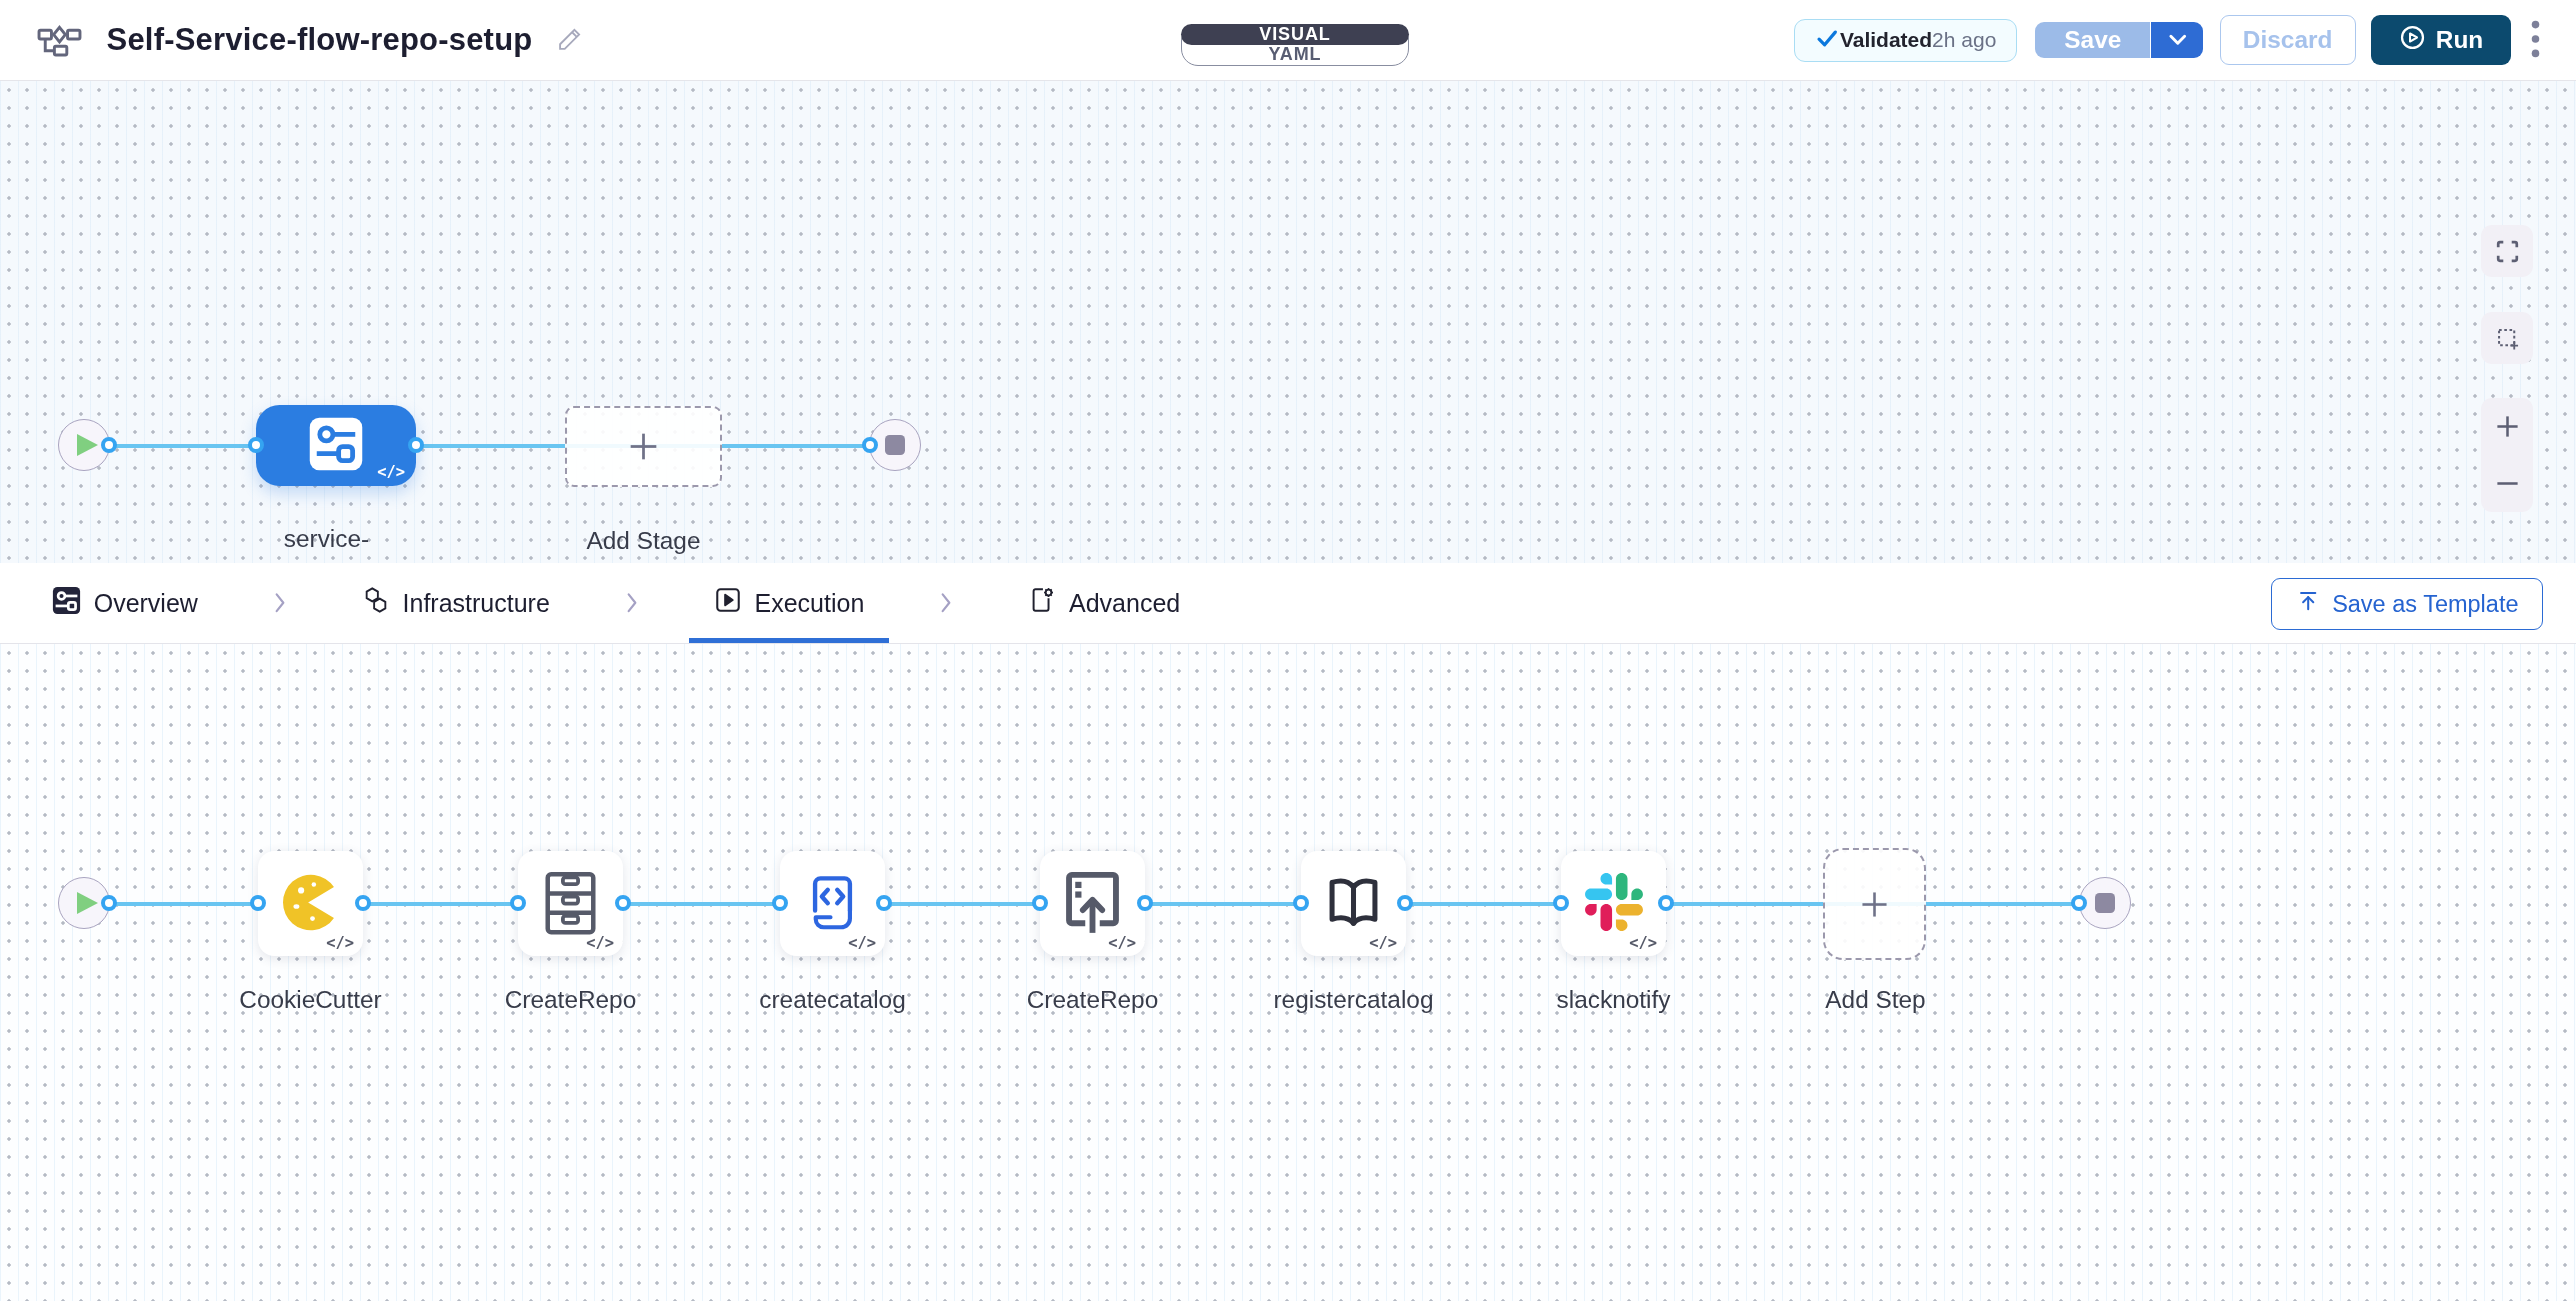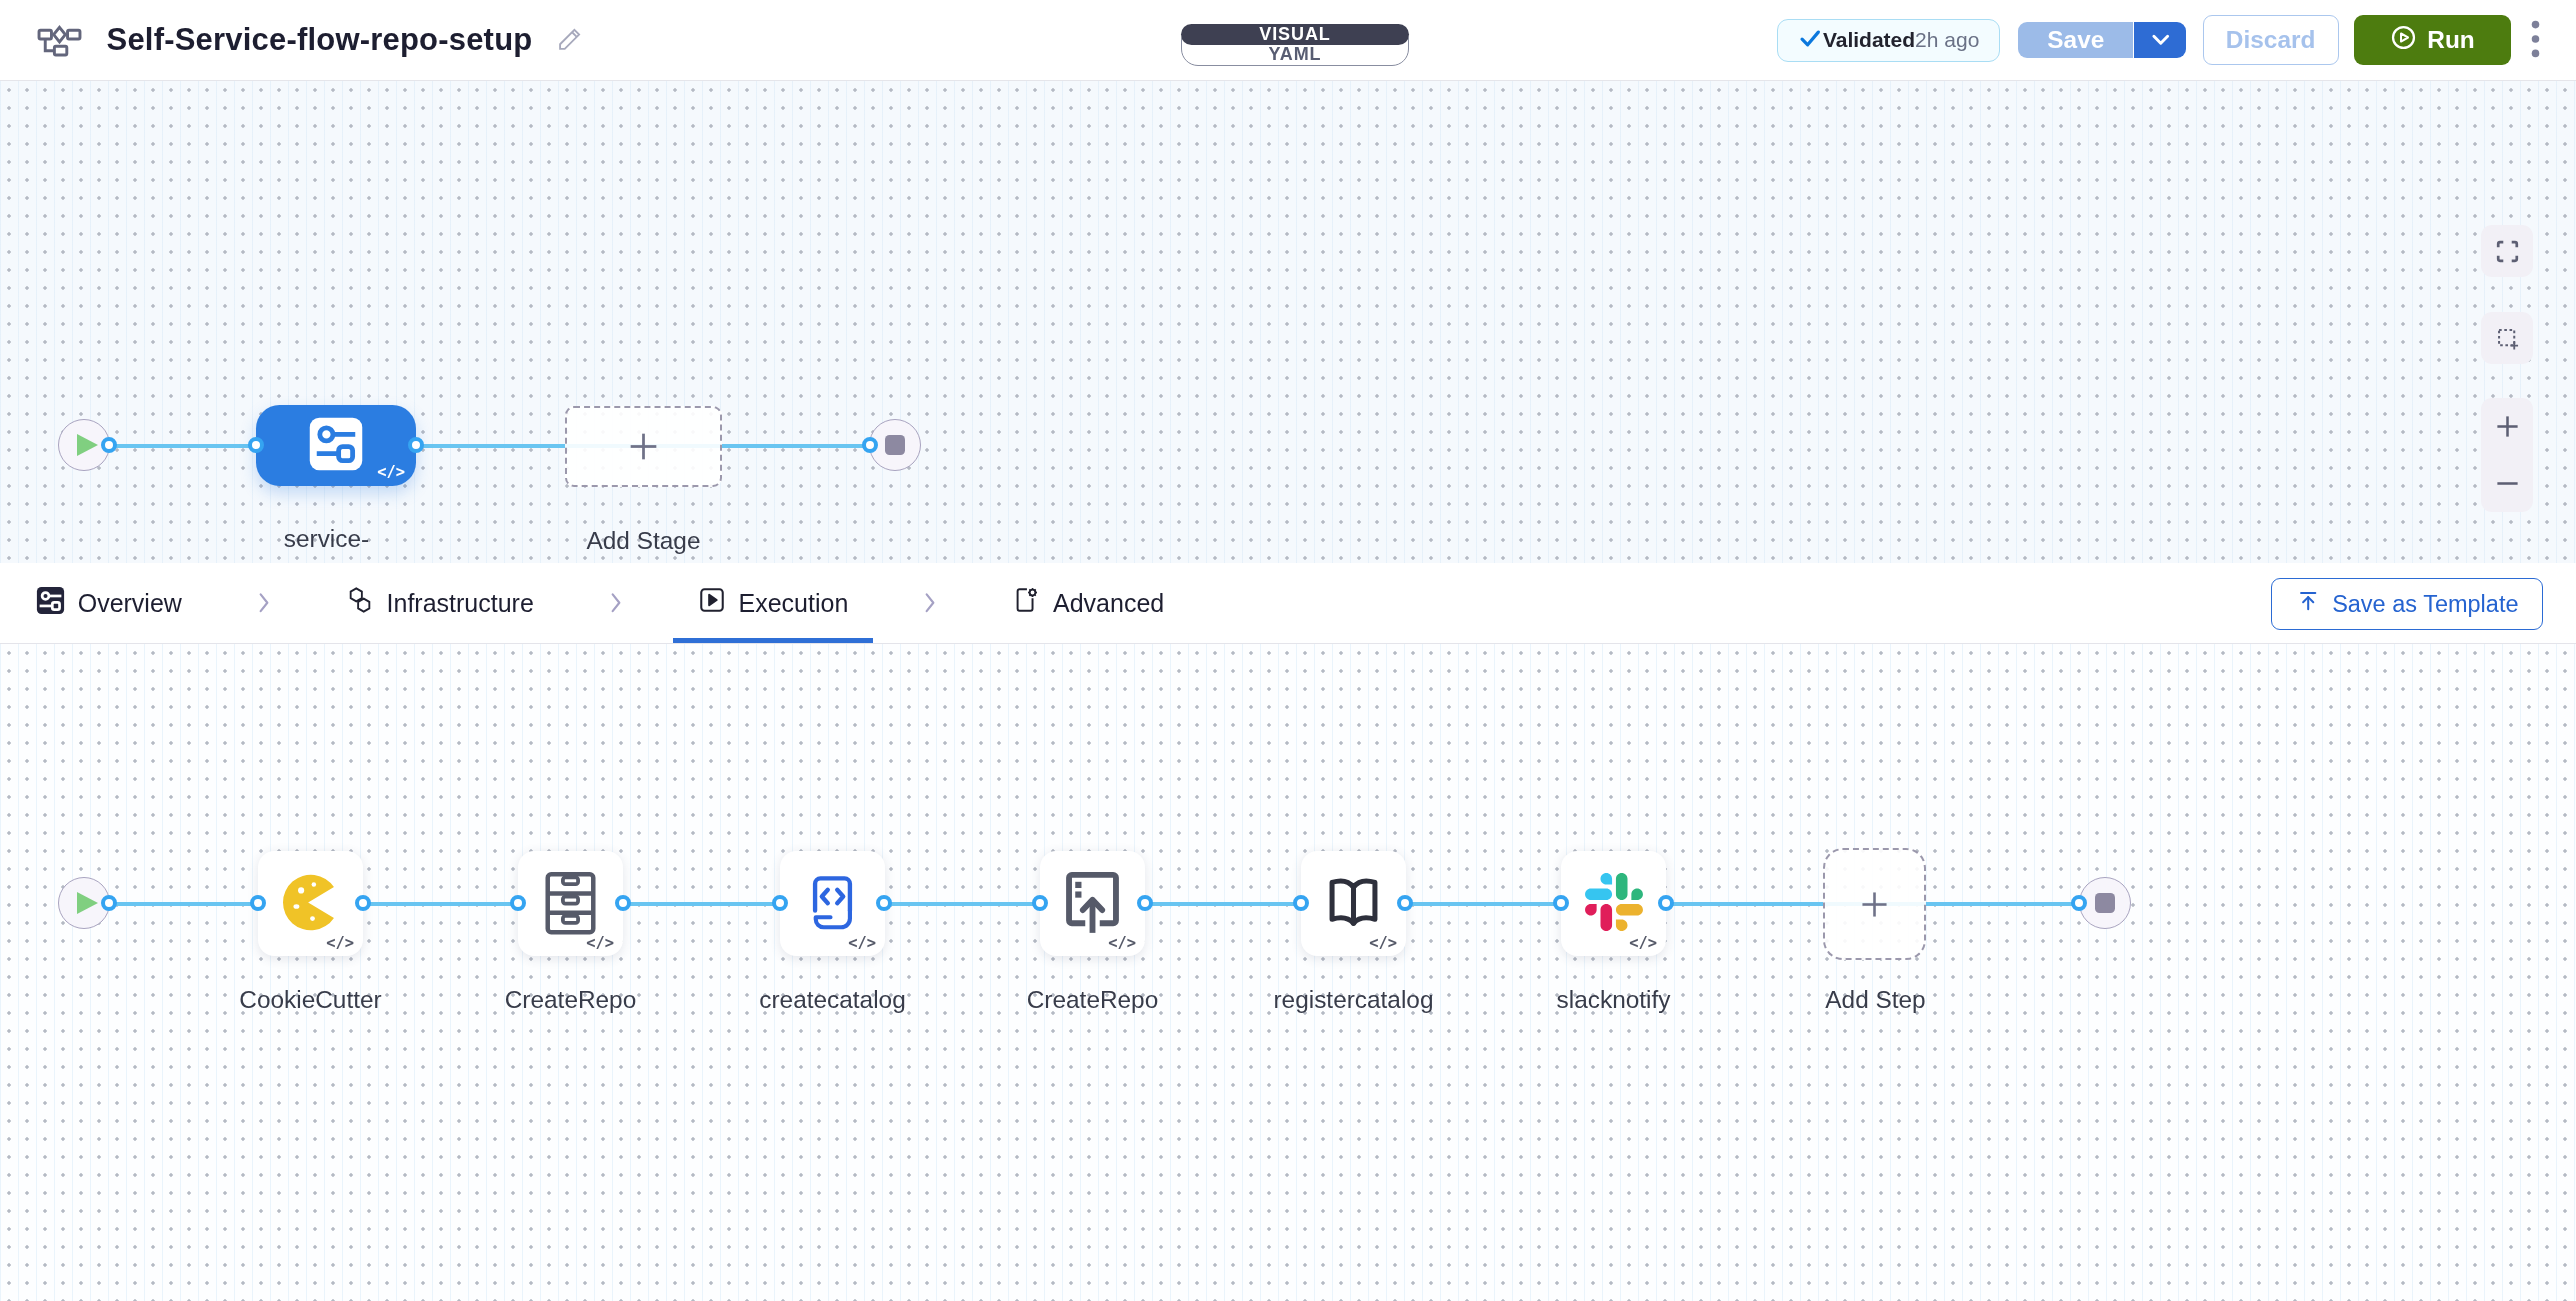--- a/index.html
+++ b/index.html
@@ -21,21 +21,21 @@
   .validated-pill { height: 43px; border: 1.4px solid #a9ddf4; background: #f3fcff; border-radius: 11px;
     display: flex; align-items: center; padding: 0 20px; margin-right: 18px; }
   .validated-label { font-size: 21px; font-weight: bold; color: #22232e; }
   .validated-time { font-size: 21px; color: #6a7186; text-align: right; }
   .save-split { display: flex; height: 36px; border-radius: 9px; overflow: hidden; margin-right: 16.3px; }
   .save-main { width: 116px; background: #9cbbe8; color: #fff; font-size: 24.4px; font-weight: bold;
     display: flex; align-items: center; justify-content: center; border-right: 1.4px solid #fff; }
   .save-caret { width: 52px; background: #2e6cd4; display: flex; align-items: center; justify-content: center; }
   .discard-btn { width: 136px; height: 50px; background: #fff; border: 1.4px solid #abc7ee; border-radius: 9px;
     color: #a6c2ec; font-size: 24.4px; font-weight: bold; display: flex; align-items: center; justify-content: center; margin-right: 15.4px; }
-  .run-btn { width: 157px; height: 50px; background: #4d7c0f; border-radius: 9px; color: #fff;
+  .run-btn { width: 140px; height: 50px; background: #0c4a6e; border-radius: 9px; color: #fff;
     font-size: 24.4px; font-weight: bold; display: flex; align-items: center; justify-content: center; gap: 10px; margin-right: 20px; }
 
   
   .canvas { position: relative; overflow: hidden; }
   .canvas1 { height: 482px; background-color: #f5f9fd;
     background-image:
       repeating-linear-gradient(90deg, rgba(213,231,246,.45) 0 1.4px, transparent 1.4px 18px),
       radial-gradient(circle, #b5bac4 1.5px, transparent 1.8px);
     background-size: auto, 18px 18px; }
   .canvas2 { height: 658px; background-color: #fdfeff;
@@ -70,21 +70,21 @@
 
   
   .ctl-btn { position: absolute; right: 43px; width: 52px; height: 52px; background: #f2f0f6;
     border-radius: 11px; display: flex; align-items: center; justify-content: center; z-index: 6; }
   .ctl-group { position: absolute; right: 43px; width: 52px; height: 114px; background: #f2f0f6;
     border-radius: 11px; display: flex; flex-direction: column; z-index: 6; }
   .ctl-half { flex: 1; display: flex; align-items: center; justify-content: center; }
 
   
   .tabbar { position: relative; height: 81px; background: #fff; border-bottom: 0.9px solid #e4e4ea;
-    display: flex; align-items: center; padding-left: 11px; }
+    display: flex; align-items: center; padding-left: 27px; }
   .tab { position: relative; height: 100%; display: flex; align-items: center; gap: 12.7px;
     padding: 0 25px; font-size: 25px; font-weight: 500; color: #1d1e30; }
   .tab.active::after { content: ""; position: absolute; left: 0; right: 0; bottom: 0;
     height: 5.4px; background: #2f6fd6; }
   .tab-chevron { margin: 0 47px; display: flex; align-items: center; }
   .save-template-btn { position: absolute; right: 33px; top: 15.4px; height: 52px; padding: 0 23.5px;
     border: 1.8px solid #2b6bd4; border-radius: 9px; background: #fff; color: #2563d0;
     font-size: 23.5px; font-weight: 500; display: flex; align-items: center; gap: 11.8px; }
 </style>
 </head>

